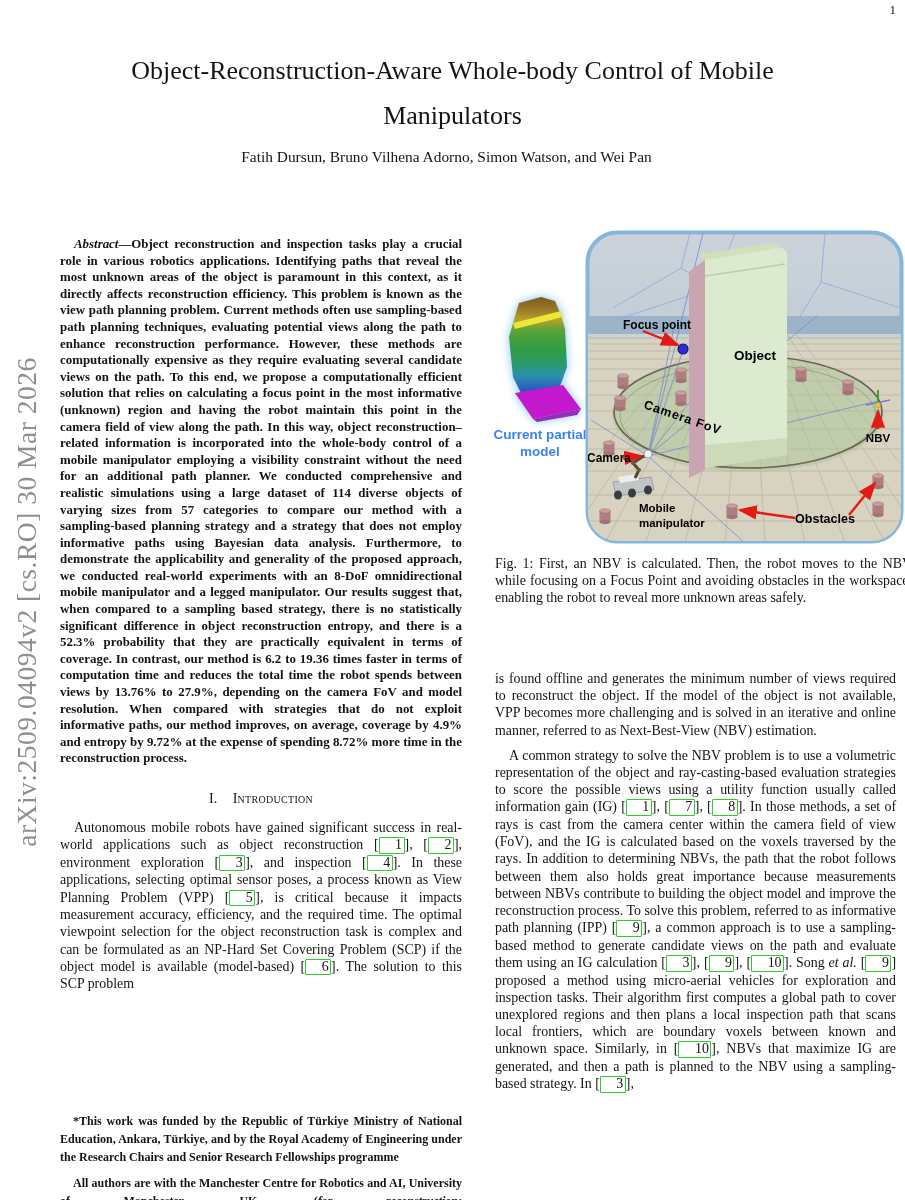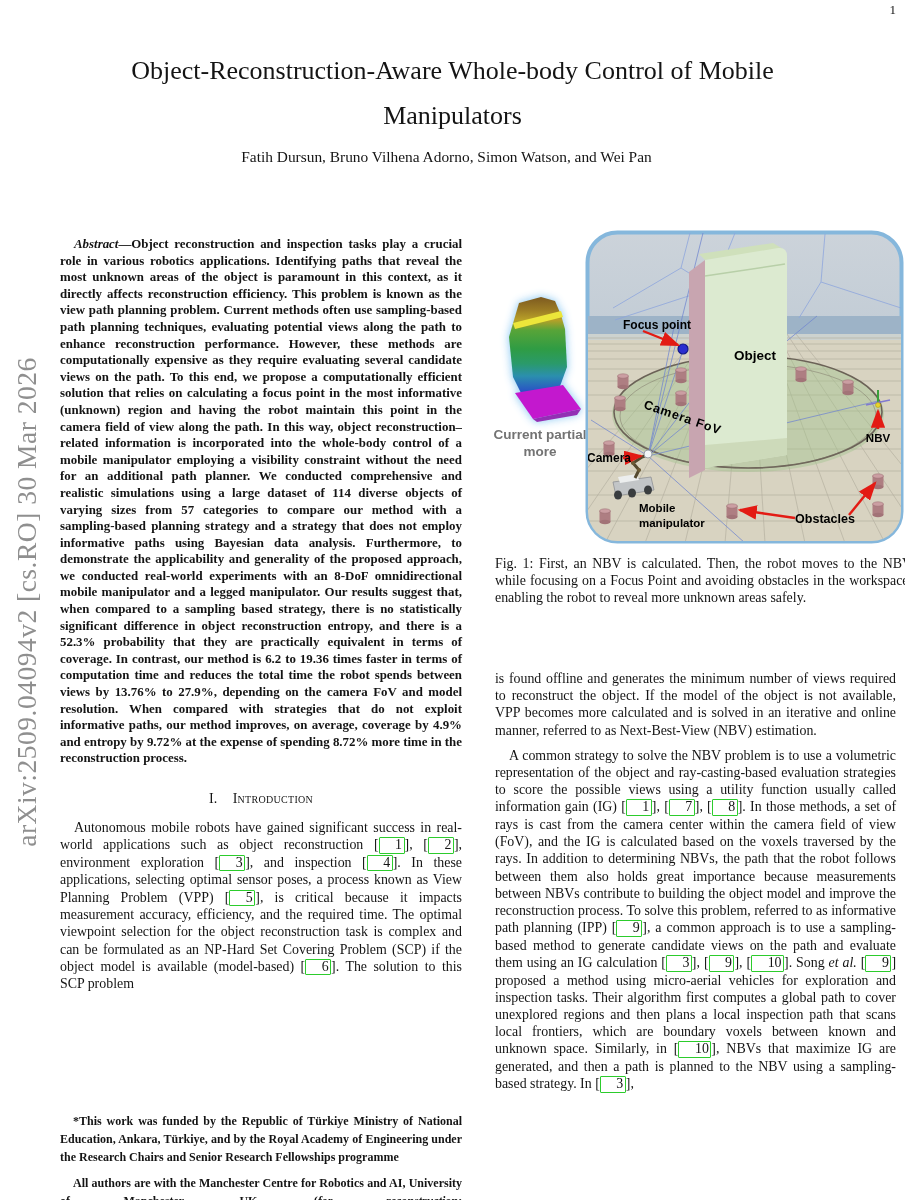--- a/index.html
+++ b/index.html
@@ -51,21 +51,21 @@
 
   .figure1 { position:absolute; left:487px; top:230px; width:417px; height:316px; margin:0; }
   .scene-svg { position:absolute; left:98px; top:0; width:319px; height:314px; }
   .pm-svg {
     position:absolute; left:2px; top:58px; width:105px; height:142px;
     filter:drop-shadow(0 0 4px #a8d6f6) drop-shadow(0 0 2px #cfe9fb);
   }
   .pm-label {
     position:absolute; left:-6px; top:196px; width:118px; text-align:center;
     font-family:"Liberation Sans", sans-serif; font-weight:bold;
-    font-size:13.5px; line-height:17px; color:#737373;
+    font-size:13.5px; line-height:17px; color:#3b82f6;
   }
   .caption {
     position:absolute; left:487px; top:547px; width:417px;
     font-size:13.9px; line-height:17.2px; text-align:justify;
   }
   .fig-label { font-family:"Liberation Sans", sans-serif; font-weight:bold; fill:#000; }
 </style>
 </head>
 <body>
 
@@ -104,21 +104,21 @@
           <stop offset="1" stop-color="#2a34b4"></stop>
         </linearGradient>
       </defs>
       <path d="M30,14 L52,8 L66,12 L72,26 L76,40 L78,78 L70,100 L56,112 L34,108 L24,88 L20,48 Z" fill="url(#rainbow)"></path>
       <path d="M24,34 L72,22 L74,28 L26,40 Z" fill="#ece63a"></path>
       <path d="M26,104 L74,96 L92,120 L44,130 Z" fill="#c318ce"></path>
       <path d="M44,130 L92,120 L88,126 L48,133 Z" fill="#8c10a8" opacity="0.85"></path>
     </svg>
     <div class="pm-label">
       <div>Current partial</div>
-      <div>more</div>
+      <div>model</div>
     </div>
 
     <svg class="scene-svg" viewBox="0 0 319 314">
       <defs>
         <linearGradient id="skyGrad" x1="0" y1="0" x2="0" y2="1">
           <stop offset="0" stop-color="#ccd3da"></stop>
           <stop offset="1" stop-color="#aebfcd"></stop>
         </linearGradient>
         <clipPath id="sceneClip">
             <rect x="3" y="3" width="313" height="308" rx="29"></rect>
@@ -294,17 +294,17 @@
           <text class="fig-label" x="240" y="293" font-size="12.5" text-anchor="middle">Obstacles</text>
           <text class="fig-label" x="293" y="212" font-size="11.5" text-anchor="middle">NBV</text>
         </g>
       </g>
     </svg>
   </figure>
 
   <p class="caption">Fig. 1: First, an NBV is calculated. Then, the robot moves to the NBV while focusing on a Focus Point and avoiding obstacles in the workspace, enabling the robot to reveal more unknown areas safely.</p>
 
   <div class="col-right">
-    <p class="body-par">is found offline and generates the minimum number of views required to reconstruct the object. If the model of the object is not available, VPP becomes more calculated and is solved in an iterative and online manner, referred to as Next-Best-View (NBV) estimation.</p>
+    <p class="body-par">is found offline and generates the minimum number of views required to reconstruct the object. If the model of the object is not available, VPP becomes more challenging and is solved in an iterative and online manner, referred to as Next-Best-View (NBV) estimation.</p>
     <p class="body-par indent">A common strategy to solve the NBV problem is to use a volumetric representation of the object and ray-casting-based evaluation strategies to score the possible views using a utility function usually called information gain (IG) [<span class="seg-cite">1</span>], [<span class="seg-cite">7</span>], [<span class="seg-cite">8</span>]. In those methods, a set of rays is cast from the camera center within the camera field of view (FoV), and the IG is calculated based on the voxels traversed by the rays. In addition to determining NBVs, the path that the robot follows between them also holds great importance because measurements between NBVs contribute to building the object model and improve the reconstruction process. To solve this problem, referred to as informative path planning (IPP) [<span class="seg-cite">9</span>], a common approach is to use a sampling-based method to generate candidate views on the path and evaluate them using an IG calculation [<span class="seg-cite">3</span>], [<span class="seg-cite">9</span>], [<span class="seg-cite">10</span>]. Song <span class="seg-i">et al.</span> [<span class="seg-cite">9</span>] proposed a method using micro-aerial vehicles for exploration and inspection tasks. Their algorithm first computes a global path to cover unexplored regions and then plans a local inspection path that scans local frontiers, which are boundary voxels between known and unknown space. Similarly, in [<span class="seg-cite">10</span>], NBVs that maximize IG are generated, and then a path is planned to the NBV using a sampling-based strategy. In [<span class="seg-cite">3</span>],</p>
   </div>
 
 </div>
 
 </body></html>

